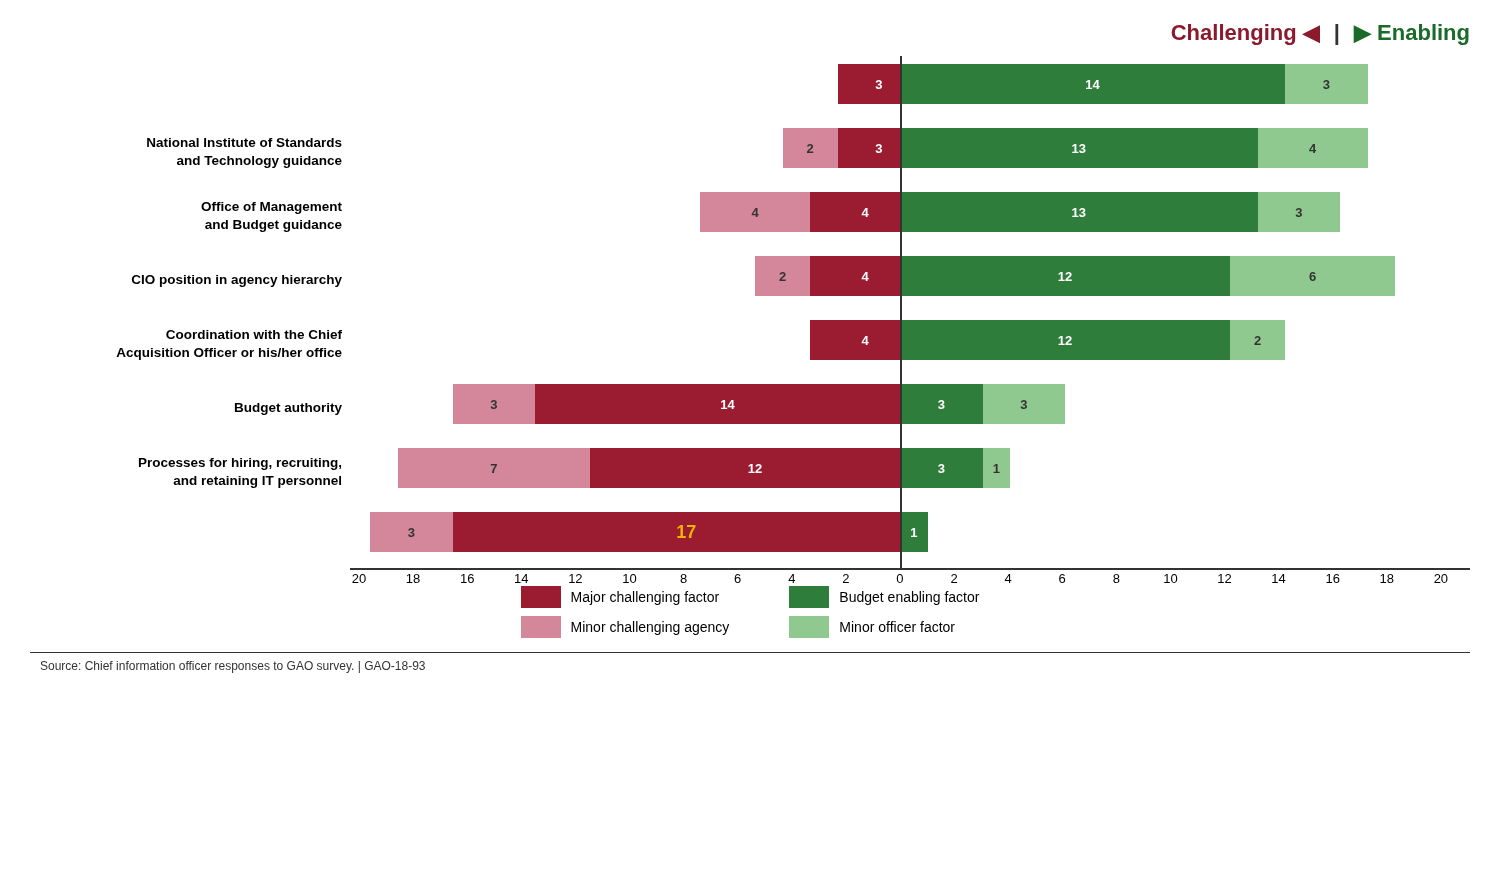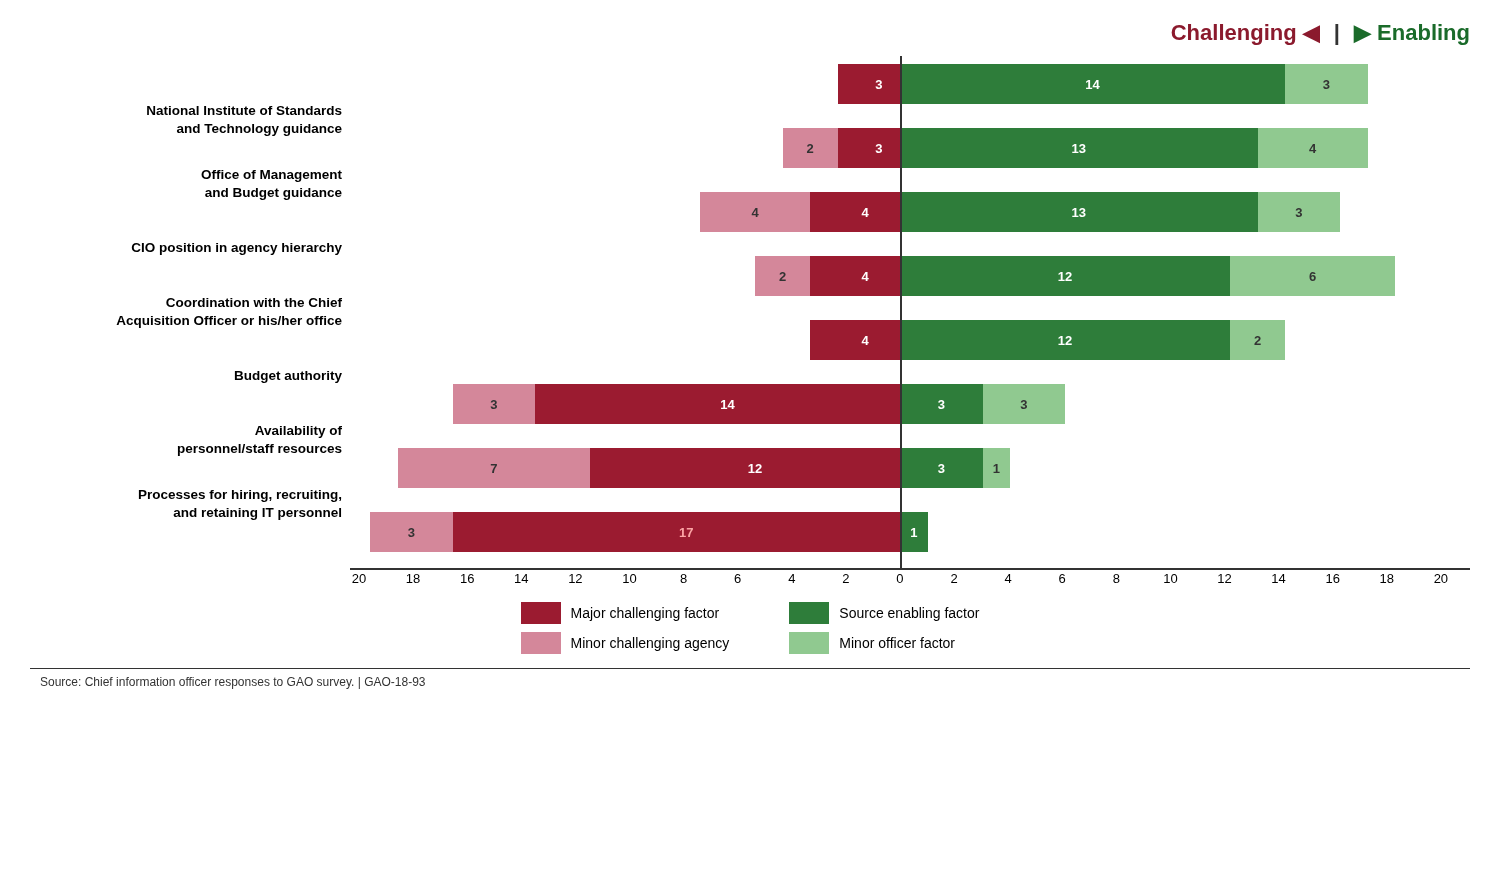--- a/index.html
+++ b/index.html
@@ -77,21 +77,20 @@
       display: flex;
       align-items: center;
       justify-content: space-between;
       font-size: 13px;
       font-weight: normal;
     }
     .legend-container {
       display: flex;
       flex-direction: row;
       justify-content: center;
-      margin-top: 16px;
       gap: 60px;
     }
     .legend-col {
       display: flex;
       flex-direction: column;
       gap: 8px;
     }
     .legend-item {
       display: flex;
       align-items: center;
@@ -132,21 +131,20 @@
   </div>
 
   <div id="chart-body" style="display:flex; flex-direction:row; align-items:center; position:relative;">
 
     <div class="labels-col" id="labels-col">
         <div class="label-cell" style="height: 64px;">National Institute of Standards<br>and Technology guidance</div>
         <div class="label-cell" style="height: 64px;">Office of Management<br>and Budget guidance</div>
         <div class="label-cell" style="height: 64px;">CIO position in agency hierarchy</div>
         <div class="label-cell" style="height: 64px;">Coordination with the Chief<br>Acquisition Officer or his/her office</div>
         <div class="label-cell" style="height: 64px;">Budget authority</div>
-        <div class="label-cell" style="height: 64px;">Availability of<br>personnel/staff resources</div>
         <div class="label-cell" style="height: 64px;">Processes for hiring, recruiting,<br>and retaining IT personnel</div>
       </div>
 
     <div class="bars-col" id="bars-area" style="position: relative; width: 1100px; height: 512px;">
         <div style="position: absolute; left: 550px; top: 0px; width: 2px; background: rgb(51, 51, 51); z-index: 2; height: 512px;"></div>
         <div style="position: absolute; top: 0px; left: 0px; width: 100%; height: 56px; display: flex; align-items: center;">
           <div style="position: absolute; right: 550px; display: flex; flex-direction: row; align-items: center; height: 39.2px;">
             <div class="bar-segment major-challenging" style="width: 82.5px; height: 100%; display: flex; align-items: center; justify-content: center; color: rgb(255, 255, 255); font-size: 13px; font-weight: bold;">3</div>
           </div>
           <div style="position: absolute; left: 550px; display: flex; flex-direction: row; align-items: center; height: 39.2px;">
@@ -209,21 +207,21 @@
             <div class="bar-segment major-challenging" style="width: 330px; height: 100%; display: flex; align-items: center; justify-content: center; color: rgb(255, 255, 255); font-size: 13px; font-weight: bold;">12</div>
           </div>
           <div style="position: absolute; left: 550px; display: flex; flex-direction: row; align-items: center; height: 39.2px;">
             <div class="bar-segment major-enabling" style="width: 82.5px; height: 100%; display: flex; align-items: center; justify-content: center; color: rgb(255, 255, 255); font-size: 13px; font-weight: bold;">3</div>
             <div class="bar-segment minor-enabling" style="width: 27.5px; height: 100%; display: flex; align-items: center; justify-content: center; color: rgb(51, 51, 51); font-size: 13px; font-weight: bold;">1</div>
           </div>
         </div>
         <div style="position: absolute; top: 448px; left: 0px; width: 100%; height: 56px; display: flex; align-items: center;">
           <div style="position: absolute; right: 550px; display: flex; flex-direction: row; align-items: center; height: 39.2px;">
             <div class="bar-segment minor-challenging" style="width: 82.5px; height: 100%; display: flex; align-items: center; justify-content: center; color: rgb(51, 51, 51); font-size: 13px; font-weight: bold;">3</div>
-            <div class="bar-segment major-challenging" style="width: 467.5px; height: 100%; display: flex; align-items: center; justify-content: center; color: #fca5a5; font-size: 13px; font-weight: bold;">17</div>
+            <div class="bar-segment major-challenging" style="width: 467.5px; height: 100%; display: flex; align-items: center; justify-content: center; color: #eab308; font-size: 18px; font-weight: bold;">17</div>
           </div>
           <div style="position: absolute; left: 550px; display: flex; flex-direction: row; align-items: center; height: 39.2px;">
             <div class="bar-segment major-enabling" style="width: 27.5px; height: 100%; display: flex; align-items: center; justify-content: center; color: rgb(255, 255, 255); font-size: 13px; font-weight: bold;">1</div>
           </div>
         </div>
       </div>
   </div>
 
   <div class="axis-line" style="height:2.5px;"></div>
 
@@ -260,21 +258,21 @@
           <span>Major challenging factor</span>
         </div>
         <div class="legend-item">
           <div class="legend-box" style="background-color: rgb(212, 135, 154);"></div>
           <span>Minor challenging agency</span>
         </div>
       </div>
     <div class="legend-col" id="legend-right">
         <div class="legend-item">
           <div class="legend-box" style="background-color: rgb(46, 125, 58);"></div>
-          <span>Source enabling factor</span>
+          <span>Budget enabling factor</span>
         </div>
         <div class="legend-item">
           <div class="legend-box" style="background-color: rgb(144, 201, 144);"></div>
           <span>Minor officer factor</span>
         </div>
       </div>
   </div>
 
   <div class="source-text">Source: Chief information officer responses to GAO survey.  |  GAO-18-93</div>
 </div>

